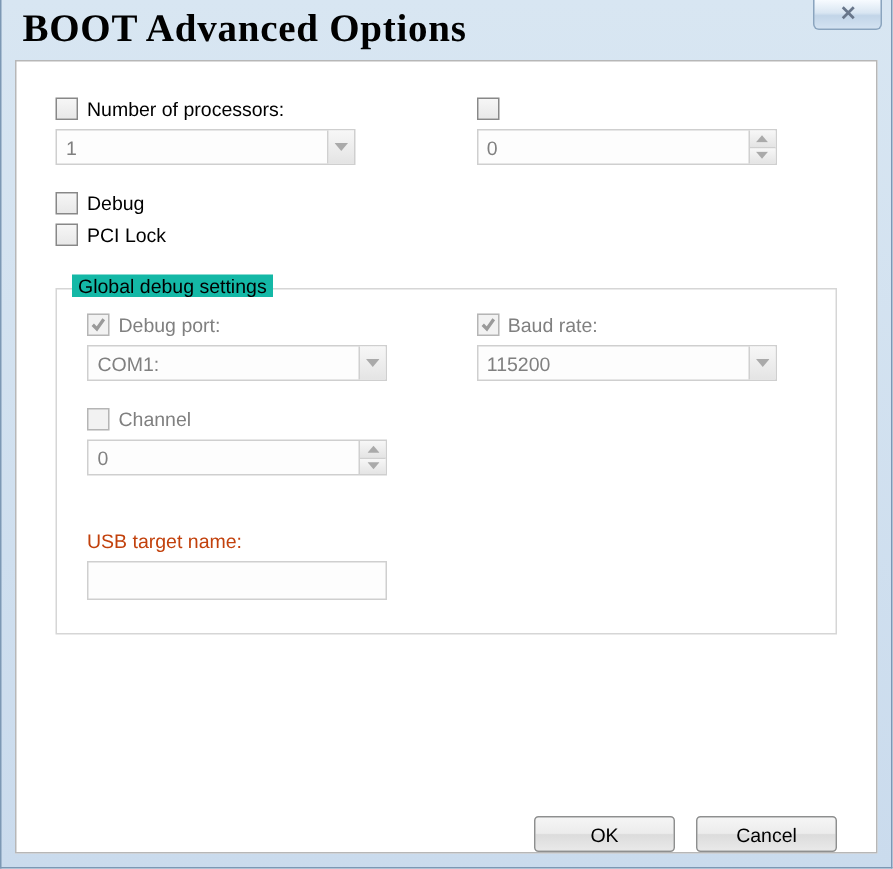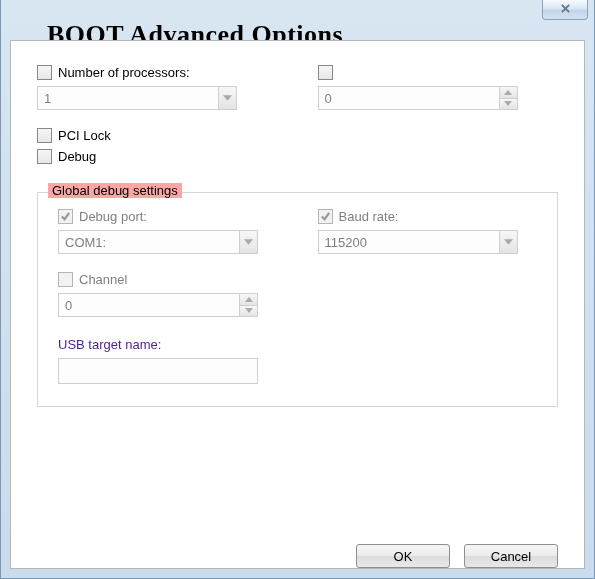--- a/index.html
+++ b/index.html
@@ -10,22 +10,21 @@
   background: linear-gradient(to bottom, #d8e6f2 0%, #cadbed 100%);
   width: 595px;
   height: 579px;
   position: relative;
   border: 1px solid #7c98b4;
   border-top: none;
 }
 .titlebar {
   height: 36px;
   position: relative;
-  padding: 20px 8px 0 14px;
-  margin-left: 32px;
+  padding: 4px 8px 0 14px;
 }
 .title {
   font-family: "Times New Roman", serif;
   font-weight: bold;
   font-size: 26px;
   color: #000;
   letter-spacing: 0.5px;
 }
 .close-btn {
   position: absolute;
@@ -135,25 +134,25 @@
 .fieldset {
   border: 1px solid #d6d6d6;
   margin-top: 28px;
   padding: 16px 20px 22px 20px;
   position: relative;
 }
 .fieldset-legend {
   position: absolute;
   top: -10px;
   left: 10px;
-  background: #fca5a5;
+  background: #14b8a6;
   padding: 0 4px;
   color: #000;
 }
-.usb-label { margin-top: 20px; margin-bottom: 6px; color: #4c1d95; }
+.usb-label { margin-top: 36px; margin-bottom: 6px; color: #c2410c; }
 .textbox { max-width: 200px; height: 26px; }
 .button-row {
   position: absolute;
   right: 26px;
   bottom: 0;
   display: flex;
   gap: 14px;
 }
 .btn {
   min-width: 94px;
@@ -226,27 +225,27 @@
           </span>
         </div>
       </div>
     </div>
   </div>
 
   <div class="checkbox-line">
     <span class="checkbox">
       
     </span>
-    <span>PCI Lock</span>
+    <span>Debug</span>
   </div>
   <div class="checkbox-line">
     <span class="checkbox">
       
     </span>
-    <span>Debug</span>
+    <span>PCI Lock</span>
   </div>
 
   <div class="fieldset">
     <div class="fieldset-legend">Global debug settings</div>
 
     <div class="row">
       <div class="col">
         <div class="checkbox-line disabled">
           <span class="checkbox disabled checked">
             <svg viewBox="0 0 12 12">

